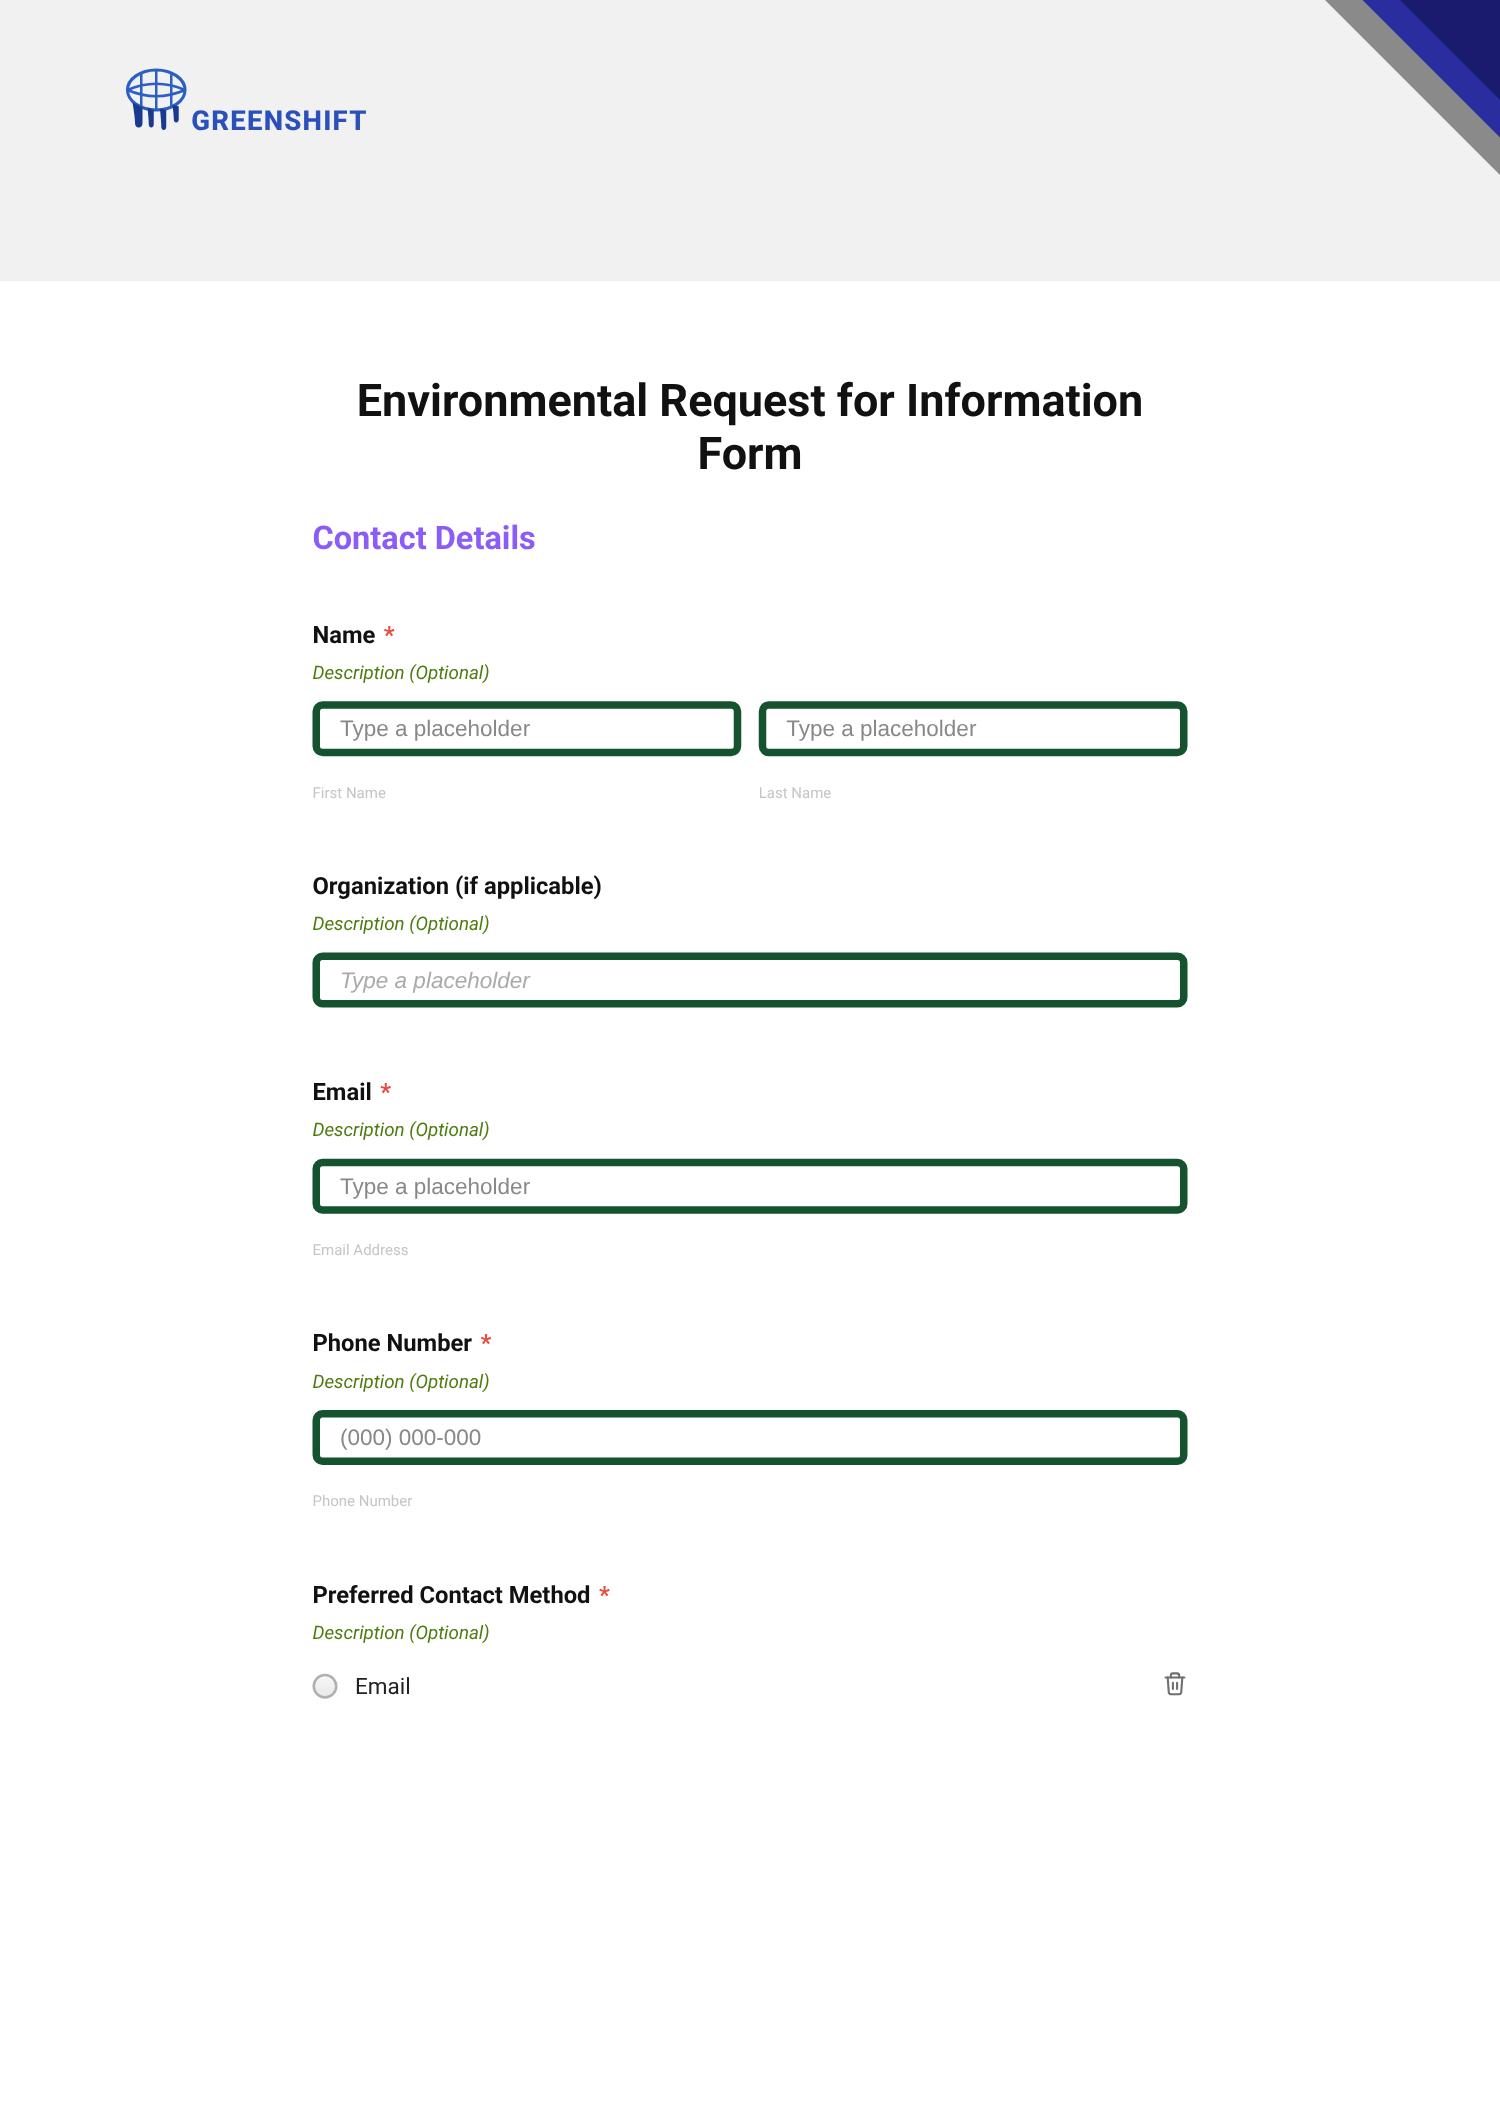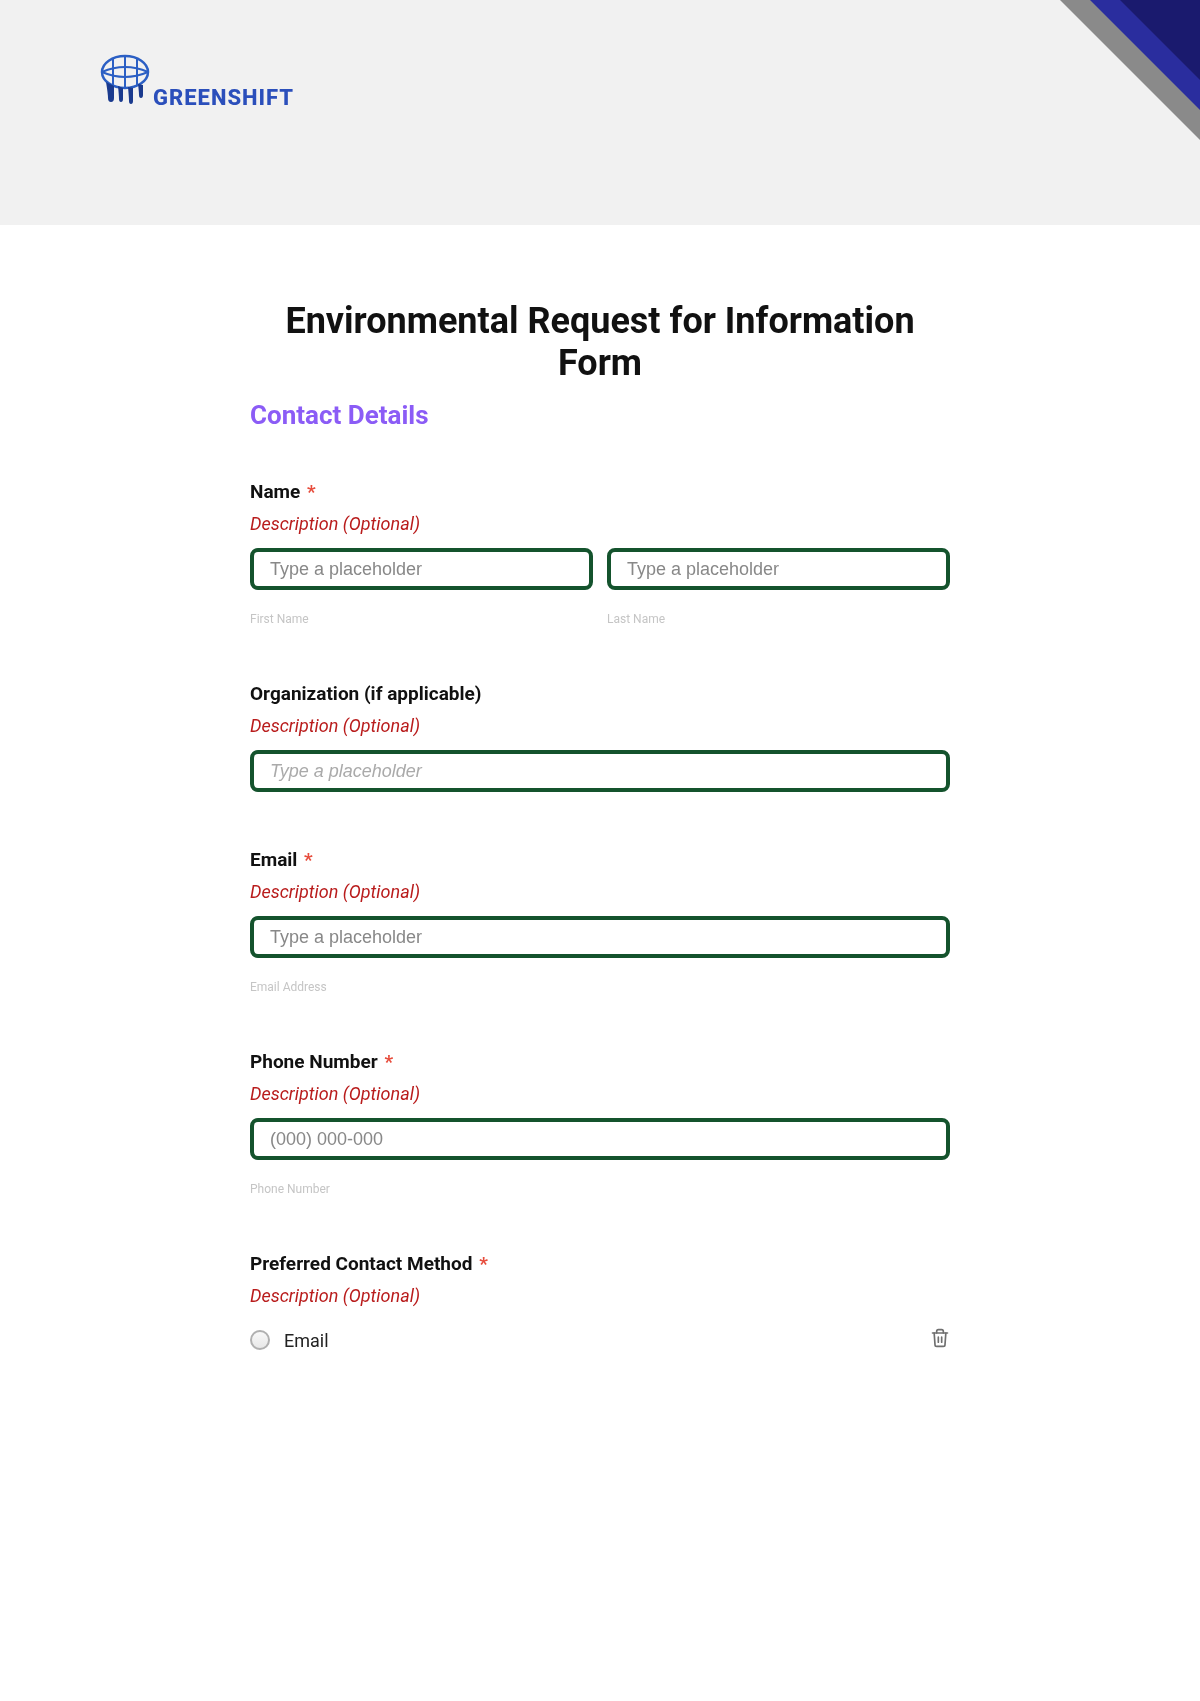--- a/index.html
+++ b/index.html
@@ -49,21 +49,21 @@
     .content {
       max-width: 820px;
       margin: 0 auto;
       padding: 75px 60px 40px;
     }
     .form-title {
       font-size: 36px;
       font-weight: 700;
       color: #111;
       text-align: center;
-      margin-bottom: 16px;
+      margin-bottom: 32px;
     }
     .form-subtitle {
       font-size: 20px;
       color: #444;
       text-align: center;
       margin-bottom: 48px;
     }
     .section-title {
       font-size: 26px;
       font-weight: 700;
@@ -77,39 +77,39 @@
       font-size: 19px;
       font-weight: 700;
       color: #111;
       margin-bottom: 10px;
     }
     .required-star {
       color: #e74c3c;
       margin-left: 2px;
     }
     .field-description {
-      font-size: 18px;
+      font-size: 15px;
       font-style: italic;
-      color: #b91c1c;
+      color: #4d7c0f;
       margin-bottom: 14px;
     }
     .input-row {
       display: flex;
       gap: 14px;
     }
     .input-col {
       flex: 1;
     }
     .text-input {
       width: 100%;
       height: 42px;
       padding: 16px 16px;
       font-size: 18px;
       color: #333;
-      border: 4px solid #14532d;
+      border: 6px solid #14532d;
       border-radius: 8px;
       background: #fff;
       outline: none;
     }
     .text-input::placeholder {
       color: #888;
     }
     .text-input.italic-ph::placeholder {
       font-style: italic;
       color: #aaa;

